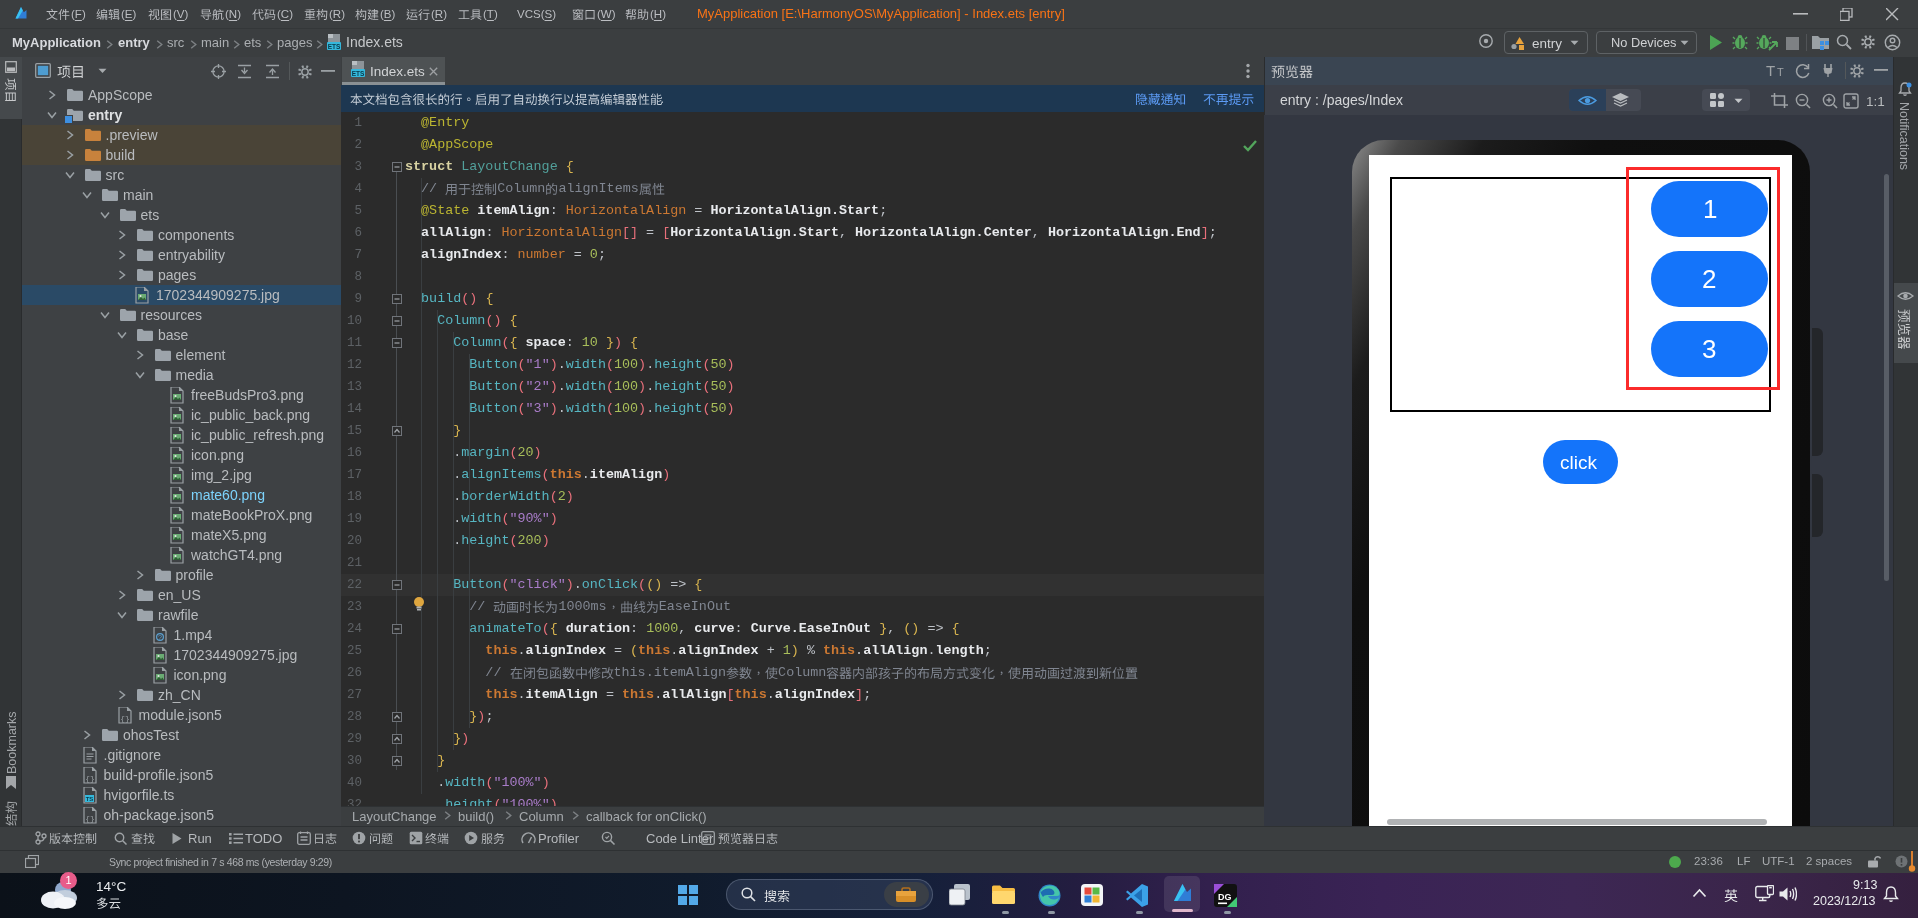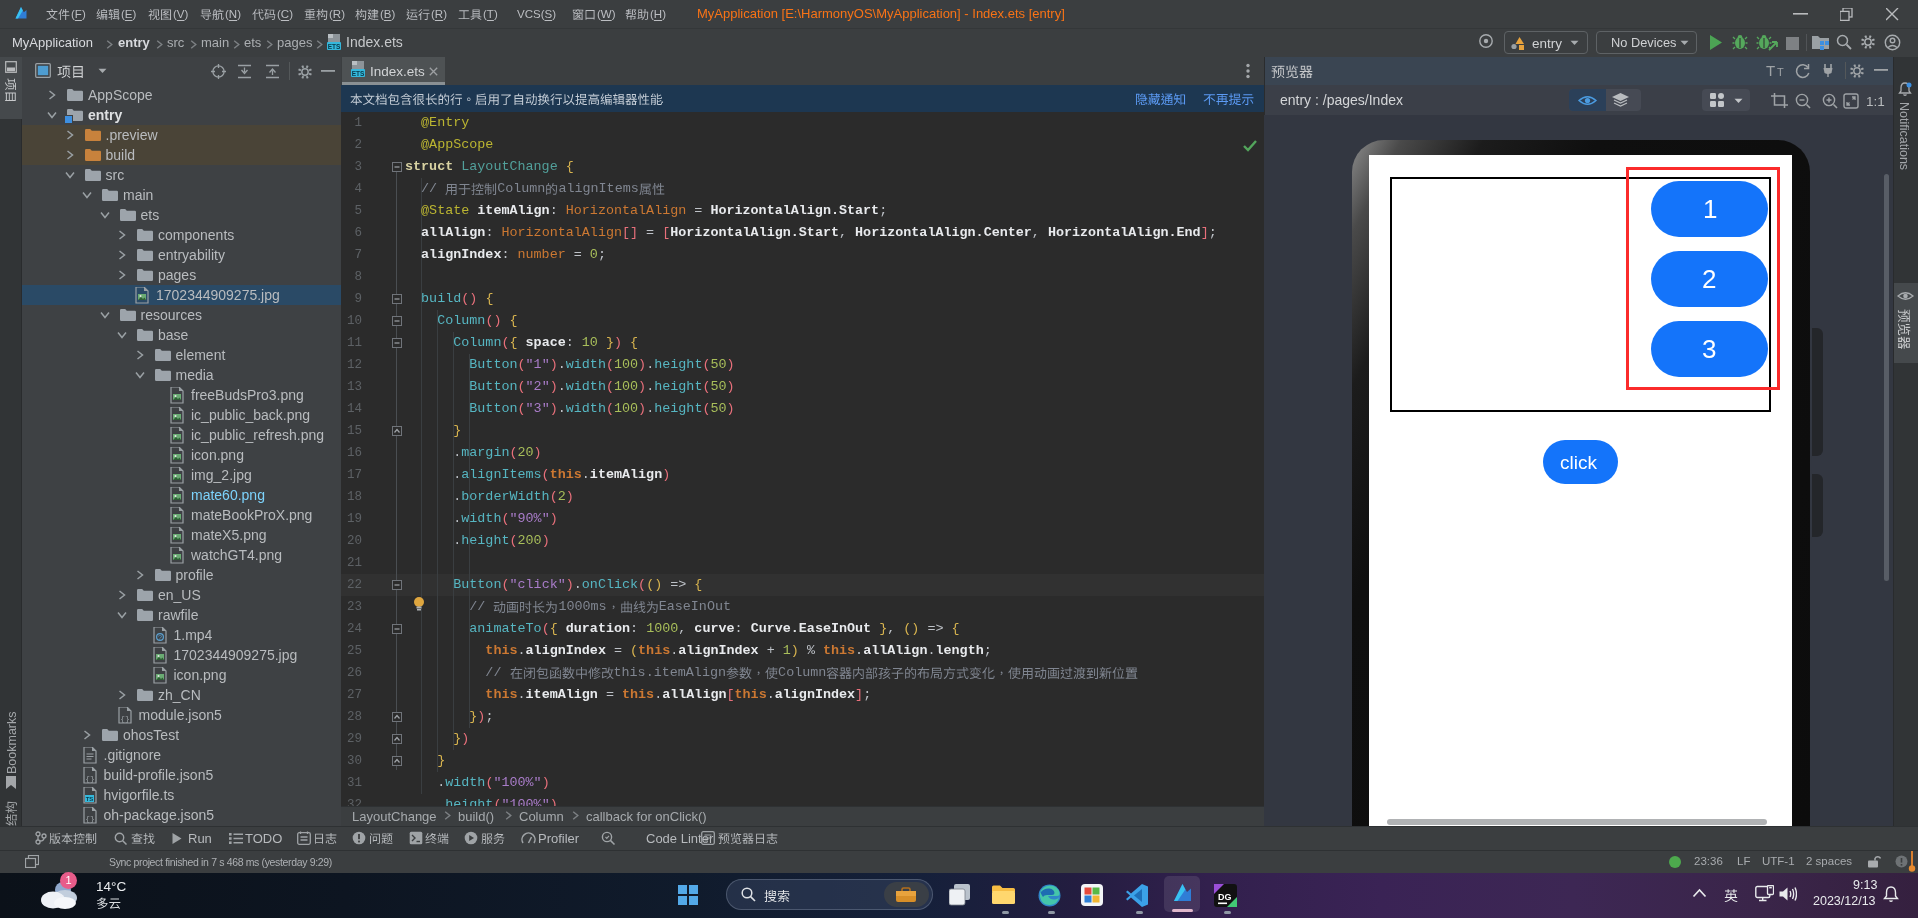--- a/index.html
+++ b/index.html
@@ -202,21 +202,21 @@
       <rect width="15" height="1.6" fill="#b9bbbd"></rect>
     </svg>
     <svg style="position:absolute;left:1840px;top:8px" width="13" height="13" viewBox="0 0 13 13">
       <rect x="3" y="0" width="9" height="9" fill="none" stroke="#b9bbbd" stroke-width="1.3"></rect>
       <rect x="0" y="3.4" width="9" height="9" fill="#3b3e40" stroke="#b9bbbd" stroke-width="1.3"></rect>
     </svg>
     <svg style="position:absolute;left:1886px;top:8px" width="13" height="13" viewBox="0 0 13 13">
       <path d="M0 0 L12 12 M12 0 L0 12" stroke="#b9bbbd" stroke-width="1.4"></path>
     </svg>
     <div style="position:absolute;left:0px;top:28px;width:1918px;height:29px;background:#3b3e40;border-top:1px solid #343739;box-sizing:border-box;"></div>
-    <div style="position:absolute;left:12px;top:36.0px;font-family:'Liberation Sans',sans-serif;font-size:13px;font-weight:400;color:#d8dade;line-height:1;white-space:pre;">MyApplication</div>
+    <div style="position:absolute;left:12px;top:36.0px;font-family:'Liberation Sans',sans-serif;font-size:13px;font-weight:700;color:#d8dade;line-height:1;white-space:pre;">MyApplication</div>
     <svg style="position:absolute;left:106px;top:40px" width="7" height="9" viewBox="0 0 7 9">
       <path d="M1.2 0.8 L5.8 4.5 L1.2 8.2" stroke="#7d8184" stroke-width="1.4" fill="none"></path>
     </svg>
     <div style="position:absolute;left:118px;top:36.0px;font-family:'Liberation Sans',sans-serif;font-size:13px;font-weight:700;color:#d8dade;line-height:1;white-space:pre;">entry</div>
     <svg style="position:absolute;left:156px;top:40px" width="7" height="9" viewBox="0 0 7 9">
       <path d="M1.2 0.8 L5.8 4.5 L1.2 8.2" stroke="#7d8184" stroke-width="1.4" fill="none"></path>
     </svg>
     <div style="position:absolute;left:167px;top:36.0px;font-family:'Liberation Sans',sans-serif;font-size:13px;font-weight:400;color:#abaeb1;line-height:1;white-space:pre;">src</div>
     <svg style="position:absolute;left:190px;top:40px" width="7" height="9" viewBox="0 0 7 9">
       <path d="M1.2 0.8 L5.8 4.5 L1.2 8.2" stroke="#7d8184" stroke-width="1.4" fill="none"></path>
@@ -864,21 +864,21 @@
     <div style="position:absolute;left:330px;top:552px;width:32px;height:22px;line-height:22px;font-family:'Liberation Mono',monospace;font-size:12.5px;color:#5d6165;text-align:right;">21</div>
     <div style="position:absolute;left:330px;top:574px;width:32px;height:22px;line-height:22px;font-family:'Liberation Mono',monospace;font-size:12.5px;color:#5d6165;text-align:right;">22</div>
     <div style="position:absolute;left:330px;top:596px;width:32px;height:22px;line-height:22px;font-family:'Liberation Mono',monospace;font-size:12.5px;color:#5d6165;text-align:right;">23</div>
     <div style="position:absolute;left:330px;top:618px;width:32px;height:22px;line-height:22px;font-family:'Liberation Mono',monospace;font-size:12.5px;color:#5d6165;text-align:right;">24</div>
     <div style="position:absolute;left:330px;top:640px;width:32px;height:22px;line-height:22px;font-family:'Liberation Mono',monospace;font-size:12.5px;color:#5d6165;text-align:right;">25</div>
     <div style="position:absolute;left:330px;top:662px;width:32px;height:22px;line-height:22px;font-family:'Liberation Mono',monospace;font-size:12.5px;color:#5d6165;text-align:right;">26</div>
     <div style="position:absolute;left:330px;top:684px;width:32px;height:22px;line-height:22px;font-family:'Liberation Mono',monospace;font-size:12.5px;color:#5d6165;text-align:right;">27</div>
     <div style="position:absolute;left:330px;top:706px;width:32px;height:22px;line-height:22px;font-family:'Liberation Mono',monospace;font-size:12.5px;color:#5d6165;text-align:right;">28</div>
     <div style="position:absolute;left:330px;top:728px;width:32px;height:22px;line-height:22px;font-family:'Liberation Mono',monospace;font-size:12.5px;color:#5d6165;text-align:right;">29</div>
     <div style="position:absolute;left:330px;top:750px;width:32px;height:22px;line-height:22px;font-family:'Liberation Mono',monospace;font-size:12.5px;color:#5d6165;text-align:right;">30</div>
-    <div style="position:absolute;left:330px;top:772px;width:32px;height:22px;line-height:22px;font-family:'Liberation Mono',monospace;font-size:12.5px;color:#5d6165;text-align:right;">31</div>
+    <div style="position:absolute;left:330px;top:772px;width:32px;height:22px;line-height:22px;font-family:'Liberation Mono',monospace;font-size:12.5px;color:#5d6165;text-align:right;">40</div>
     <div style="position:absolute;left:330px;top:794px;width:32px;height:22px;line-height:22px;font-family:'Liberation Mono',monospace;font-size:12.5px;color:#5d6165;text-align:right;">32</div>
     <div style="position:absolute;left:396px;top:170px;width:1px;height:600px;background:#4a4e52;"></div>
     <svg style="position:absolute;left:392px;top:162px" width="10" height="10" viewBox="0 0 10 10">
       <rect x="0.5" y="0.5" width="9" height="9" fill="#2b2b2b" stroke="#70747a" stroke-width="1"></rect>
       <path d="M2.5 5 H7.5" stroke="#9fa3a8" stroke-width="1.2"></path>
     </svg>
     <svg style="position:absolute;left:392px;top:294px" width="10" height="10" viewBox="0 0 10 10">
       <rect x="0.5" y="0.5" width="9" height="9" fill="#2b2b2b" stroke="#70747a" stroke-width="1"></rect>
       <path d="M2.5 5 H7.5" stroke="#9fa3a8" stroke-width="1.2"></path>
     </svg>

